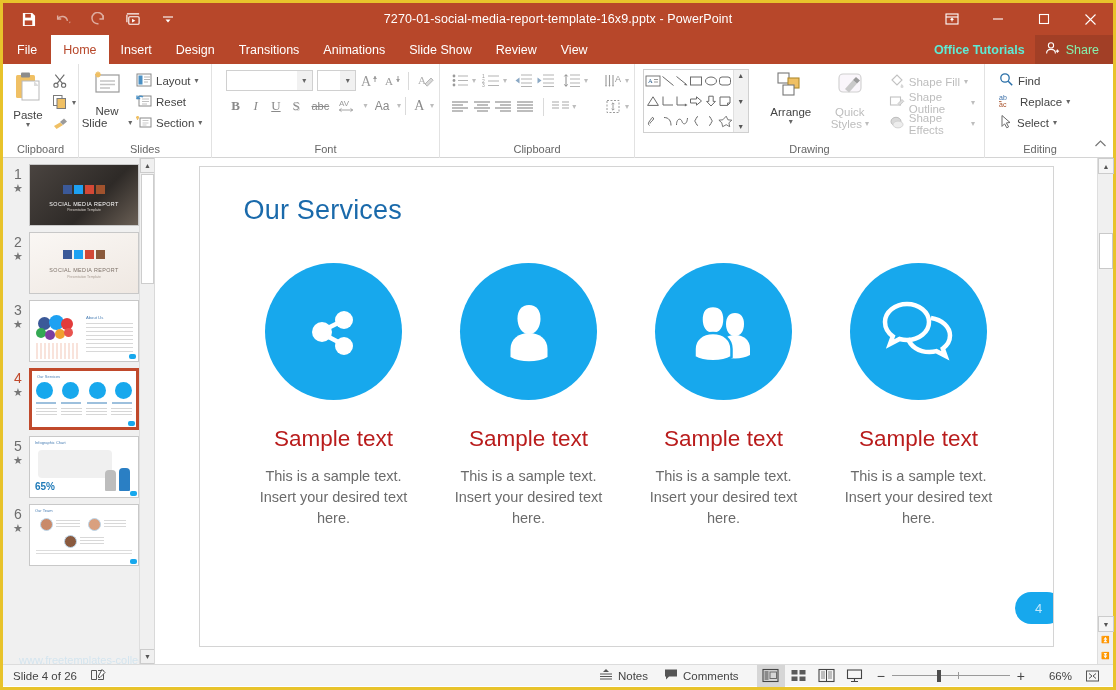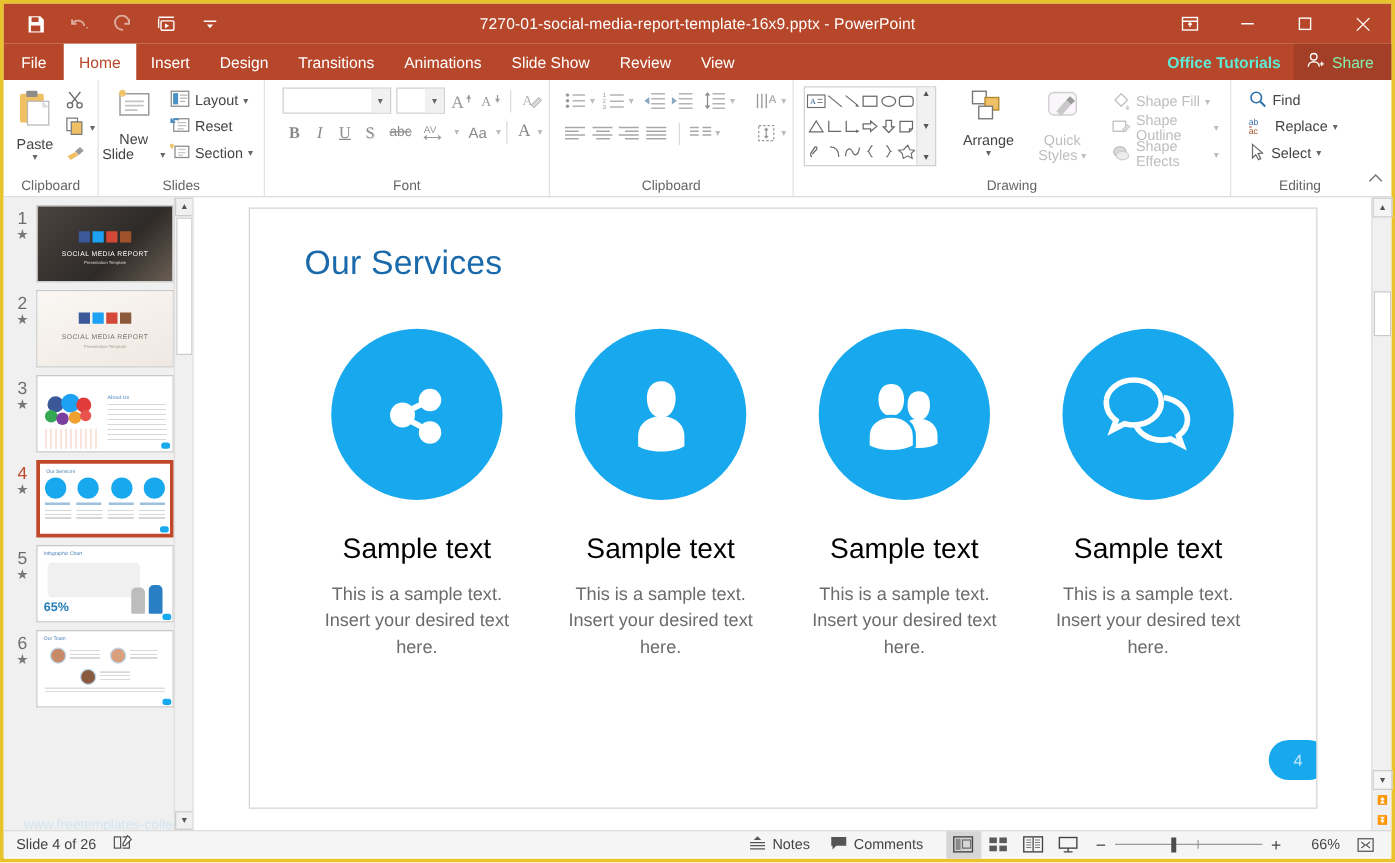--- a/index.html
+++ b/index.html
@@ -195,21 +195,21 @@
     position: absolute; left: 0; right: 0; top: 96px;
     display: flex; justify-content: center; gap: 0;
   }
   .service { width: 195px; text-align: center; }
   .circle {
     width: 137px; height: 137px; border-radius: 50%;
     background: #17a8ed; margin: 0 auto;
     display: flex; align-items: center; justify-content: center;
   }
   .svc-title {
-    margin-top: 26px; font-size: 22.5px; color: #000000;
+    margin-top: 26px; font-size: 22.5px; color: #b91c1c;
   }
   .svc-desc {
     margin-top: 14px; font-size: 14.5px; color: #6b6b6b;
     line-height: 21px; padding: 0 22px;
   }
   .slide-badge {
     position: absolute; right: -10px; bottom: 22px;
     background: #17a8ed; color: #bfe7fb;
     width: 48px; height: 32px; border-radius: 17px;
     display: flex; align-items: center; justify-content: center;

